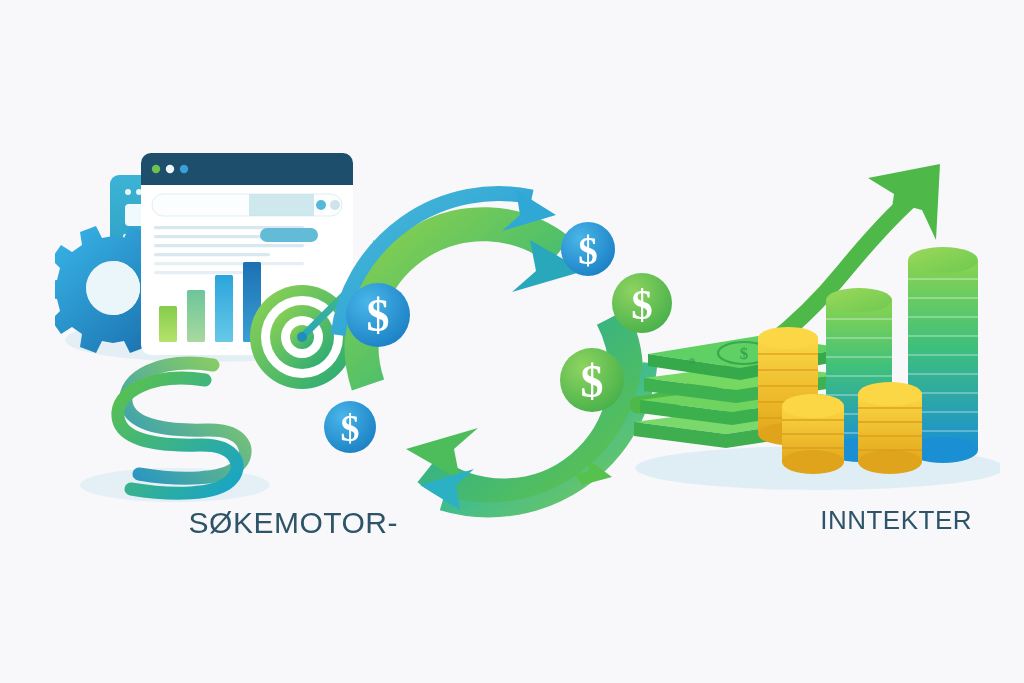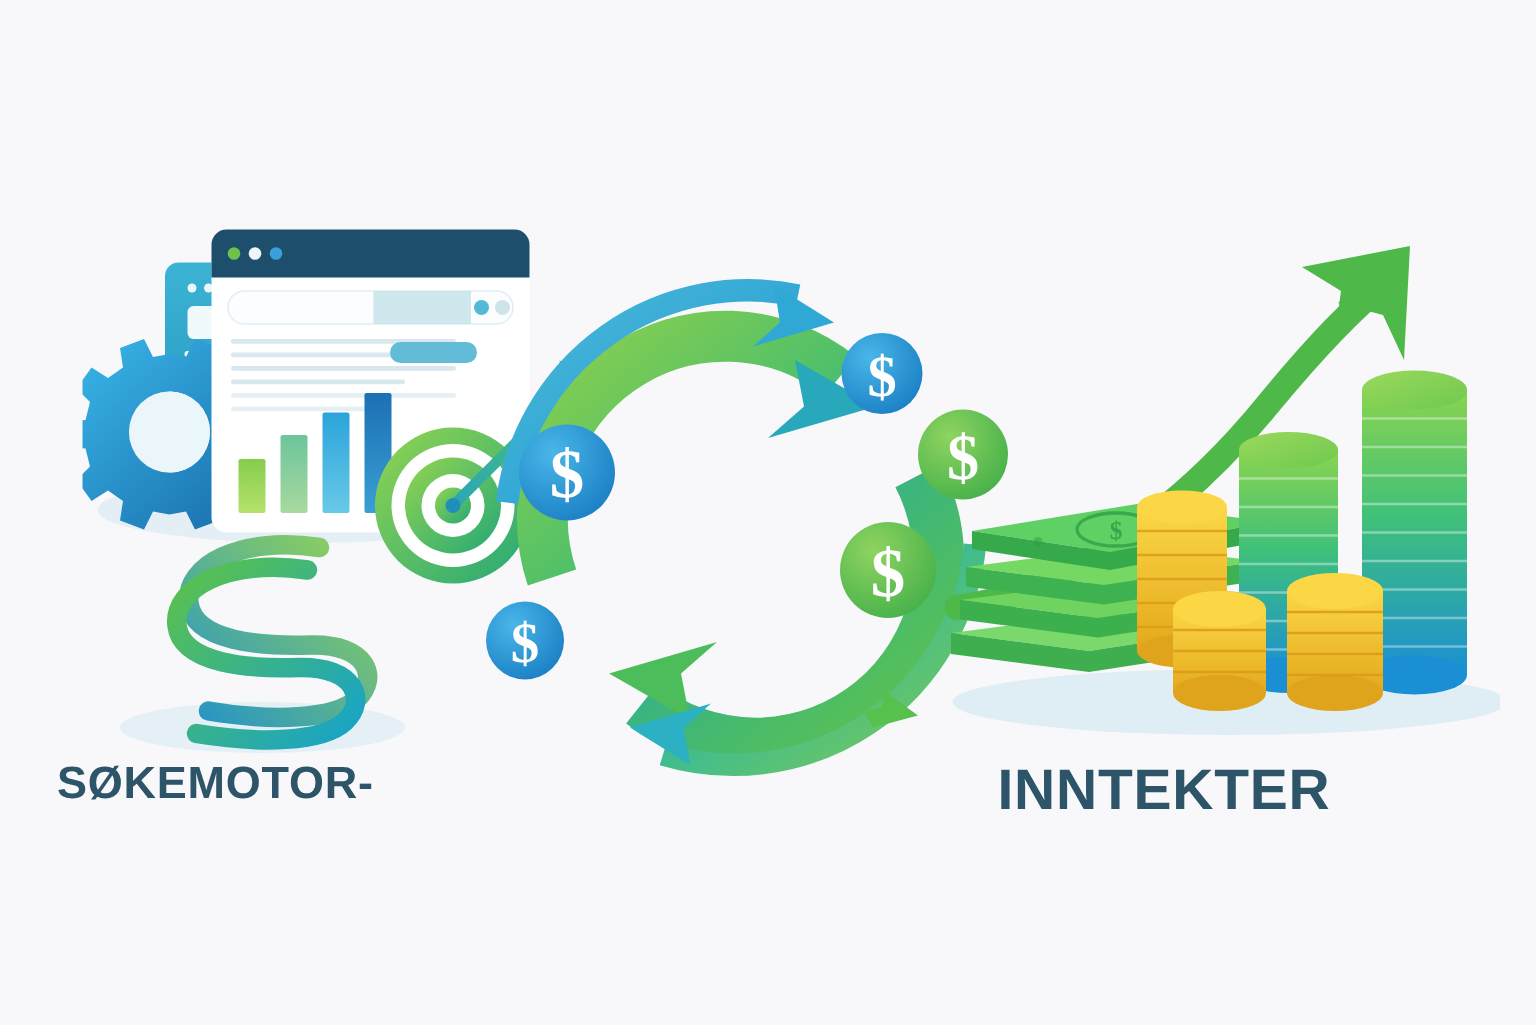--- a/index.html
+++ b/index.html
@@ -14,35 +14,35 @@
   #stage {
     position: relative;
     width: 1024px; height: 683px;
     background: #f8f8fb;
   }
   .layer { position: absolute; }
 
   
   .label {
     position: absolute;
-    font-weight: 700;
+    font-weight: 400;
     letter-spacing: 0.5px;
     line-height: 1.18;
     color: #2d5468;
-    text-align: left;
+    text-align: right;
     user-select: none;
   }
   #seo-label {
     left: 38px; top: 505px; width: 360px;
     font-size: 30px;
   }
   #seo-label .l2 { display:block; }
   #revenue-label {
-    left: 665px; top: 505px; width: 330px;
-    font-size: 38px;
+    left: 642px; top: 505px; width: 330px;
+    font-size: 26px;
   }
 </style>
 </head>
 <body>
 
 <div id="stage" style="background: rgb(248, 248, 251);">
 
   <svg class="layer" style="left:55px; top:140px;" width="330" height="380" viewBox="0 0 330 380">
     <defs>
       <linearGradient id="gearG" x1="0" y1="0" x2="1" y2="1">

